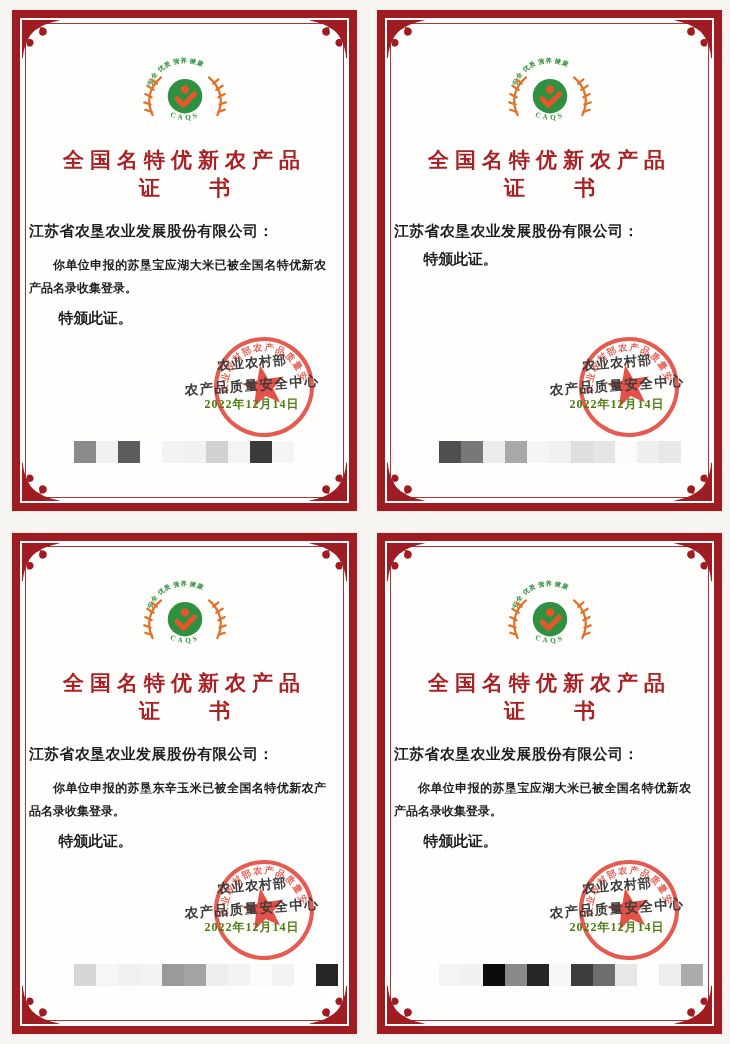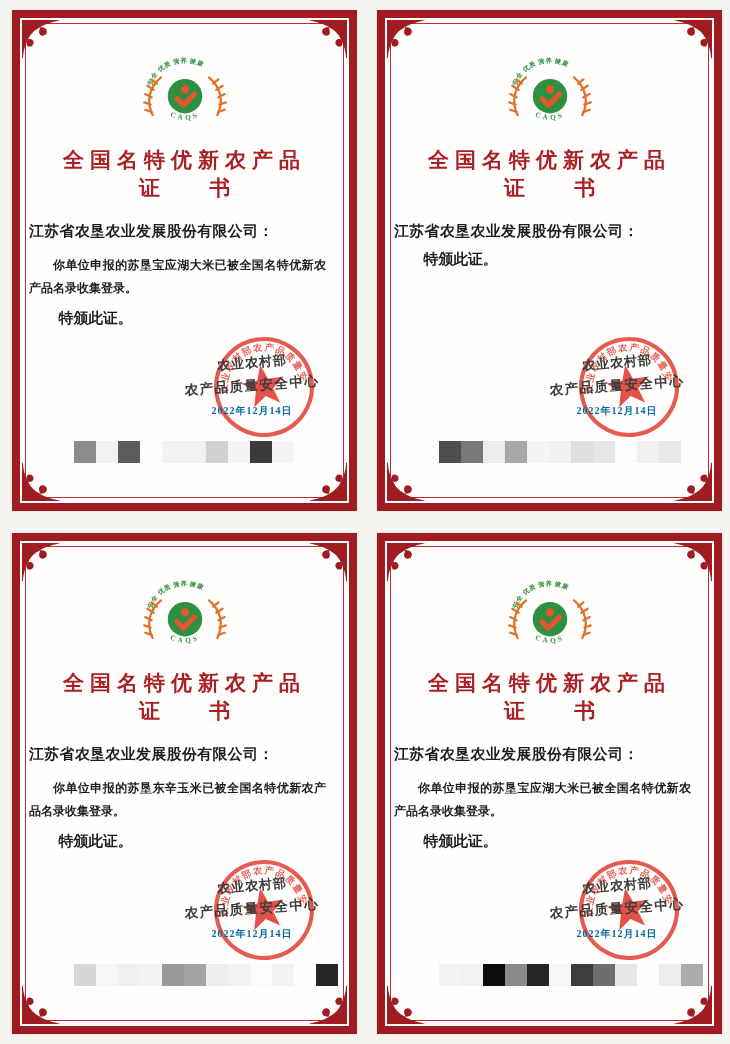--- a/index.html
+++ b/index.html
@@ -74,21 +74,21 @@
     position:absolute;left:59px;top:6px;width:106px;height:106px;
     transform:rotate(-10deg);
     opacity:.92;
   }
   .seal-line{
     position:absolute;left:0;right:0;margin:0;
     text-align:center;color:#3b3b3b;font-weight:700;
   }
   .seal-line1{top:26px;font-size:13px;letter-spacing:1px;transform:rotate(-5deg);}
   .seal-line2{top:49px;font-size:13.5px;letter-spacing:1.5px;transform:rotate(-4deg);}
-  .seal-date{top:76px;font-size:10px;color:#0369a1;letter-spacing:1px;font-weight:800;}
+  .seal-date{top:68px;font-size:12px;color:#4d7c0f;letter-spacing:1px;font-weight:800;}
   .redactions{
     position:absolute;left:48px;top:417px;height:22px;display:flex;
   }
   .blk{width:22px;height:22px;display:inline-block;}
 </style>
 </head>
 <body>
 
 <div class="grid" id="grid">
     <section class="cert">

